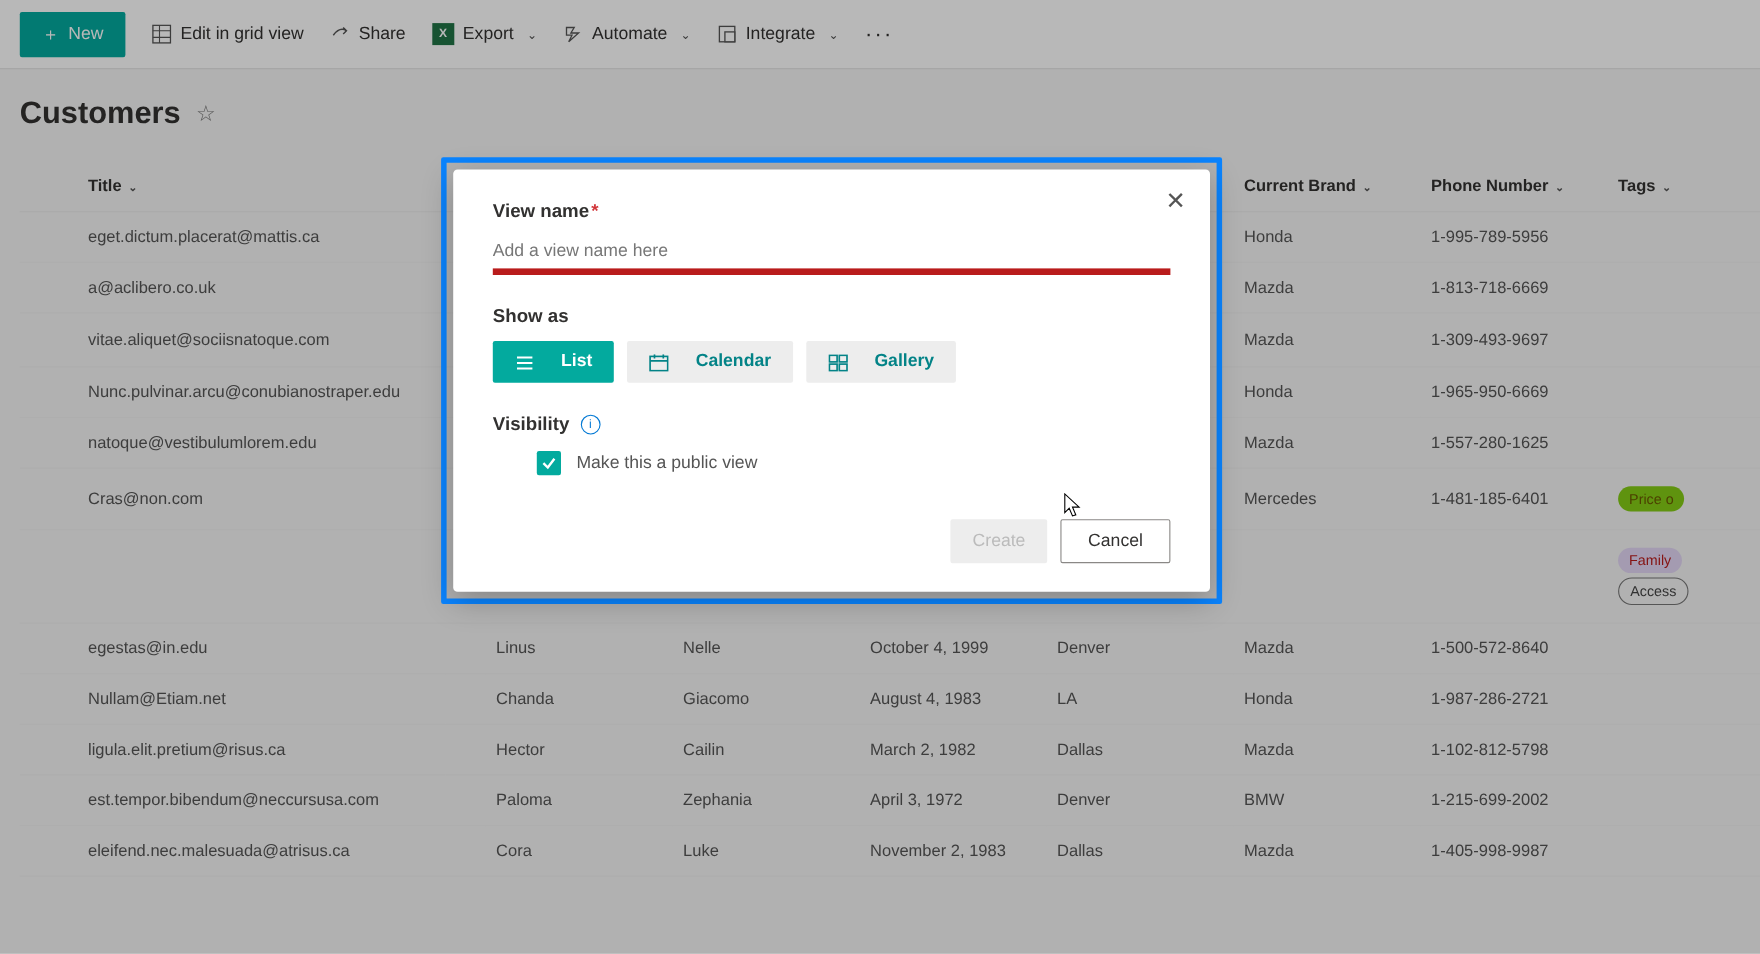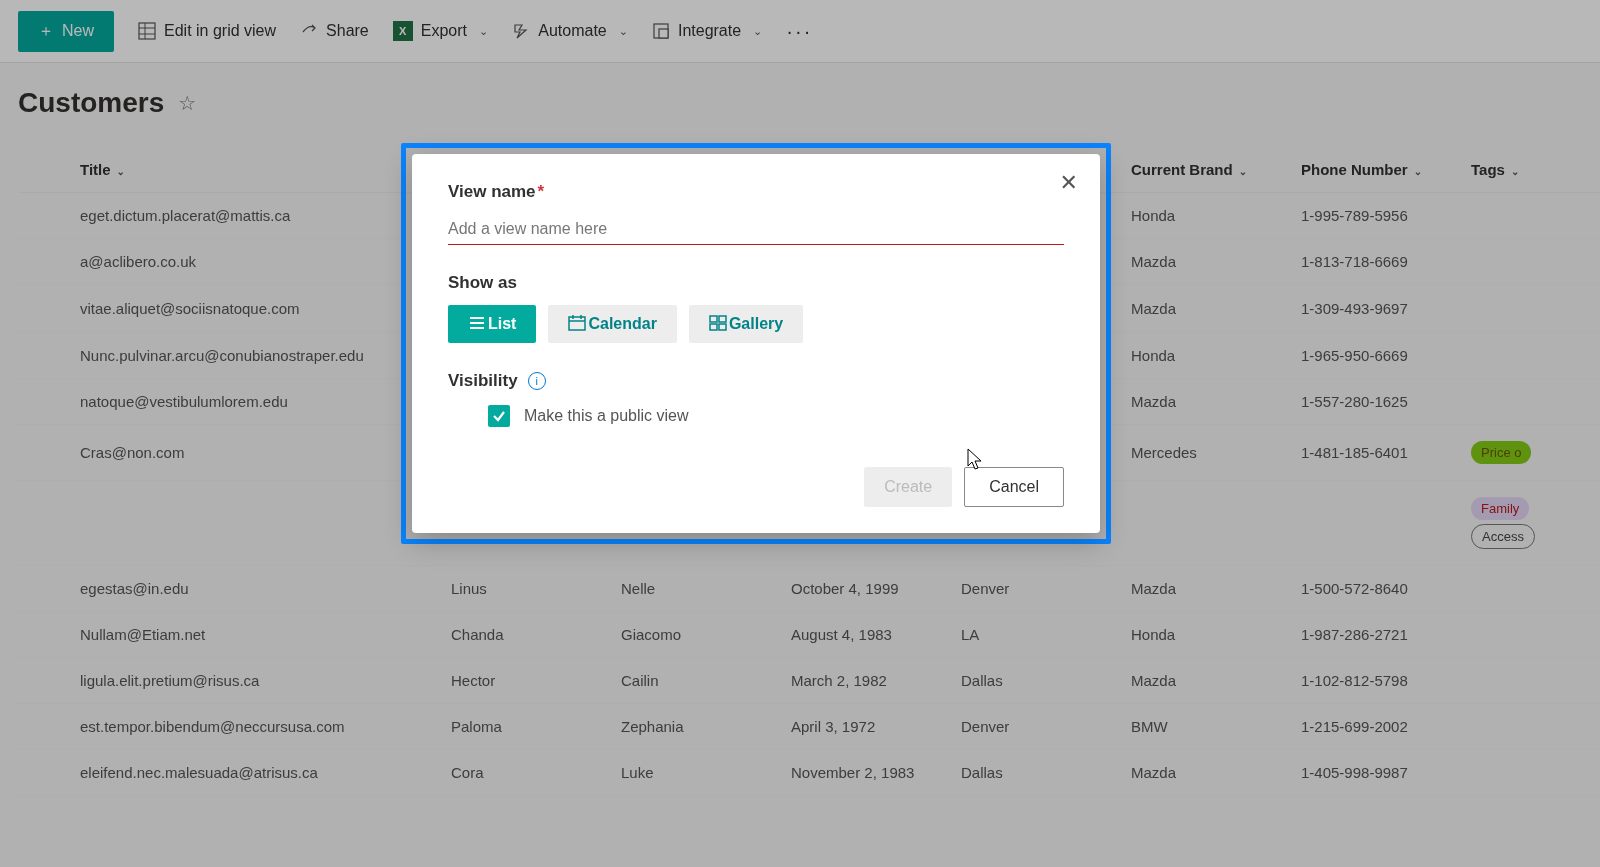--- a/index.html
+++ b/index.html
@@ -30,25 +30,25 @@
 .pill-purple { background: #e3d7f5; color: #b91c1c; }
 .pill-outline { border: 1px solid #777; color: #444; }
 
 
 .modal-focus { position: absolute; top: 143px; left: 401px; width: 710px; z-index: 100; }
 .modal-border { border: 5px solid #0a84ff; border-radius: 2px; padding: 6px; background: transparent; }
 .modal { background: #fff; border-radius: 4px; padding: 28px 36px 26px 36px; box-shadow: 0 8px 28px rgba(0,0,0,0.25); position: relative; }
 .close-x { position: absolute; right: 22px; top: 16px; font-size: 22px; color: #555; cursor: pointer; background:none;border:none; }
 .fld-label { font-size: 17px; font-weight: 600; color: #323130; margin-bottom: 12px; }
 .req { color: #d13438; margin-left: 2px; }
-.vn-input { width: 100%; border: none; border-bottom: 1px solid #b91c1c; font-size: 16px; padding: 6px 0; color: #555; }
+.vn-input { width: 100%; border: none; border-bottom: 6px solid #b91c1c; font-size: 16px; padding: 6px 0; color: #555; }
 .vn-input::placeholder { color: #777; }
 .section-gap { margin-top: 28px; }
 .opt-row { display: flex; gap: 12px; margin-top: 12px; }
-.opt-btn { display: flex; align-items: flex-start; gap: 2px; padding: 10px 20px; border: none; background: #ededed; color: #038387; font-size: 16px; font-weight: 600; cursor: pointer; border-radius: 2px; }
+.opt-btn { display: flex; align-items: flex-end; gap: 24px; padding: 10px 20px; border: none; background: #ededed; color: #038387; font-size: 16px; font-weight: 600; cursor: pointer; border-radius: 2px; }
 .opt-btn.active { background: #03aa9e; color: #fff; }
 .opt-ic { width: 18px; height: 16px; display: inline-block; }
 .vis-row { display: flex; align-items: center; gap: 10px; }
 .info-ic { width: 18px; height: 18px; border: 1.5px solid #0078d4; border-radius: 50%; color: #0078d4; font-size: 11px; display:flex;align-items:center;justify-content:center; }
 .chk-row { display: flex; align-items: center; gap: 14px; margin-top: 14px; padding-left: 40px; }
 .chk { width: 22px; height: 22px; background: #03aa9e; display:flex; align-items:center; justify-content:center; border-radius:2px; cursor:pointer; }
 .chk svg { stroke: #fff; }
 .chk-label { font-size: 16px; color: #555; }
 .btn-row { display: flex; gap: 12px; justify-content: flex-end; margin-top: 40px; }
 .create-btn { background: #ededed; color: #bbb; border: none; padding: 10px 20px; font-size: 16px; border-radius: 2px; }

